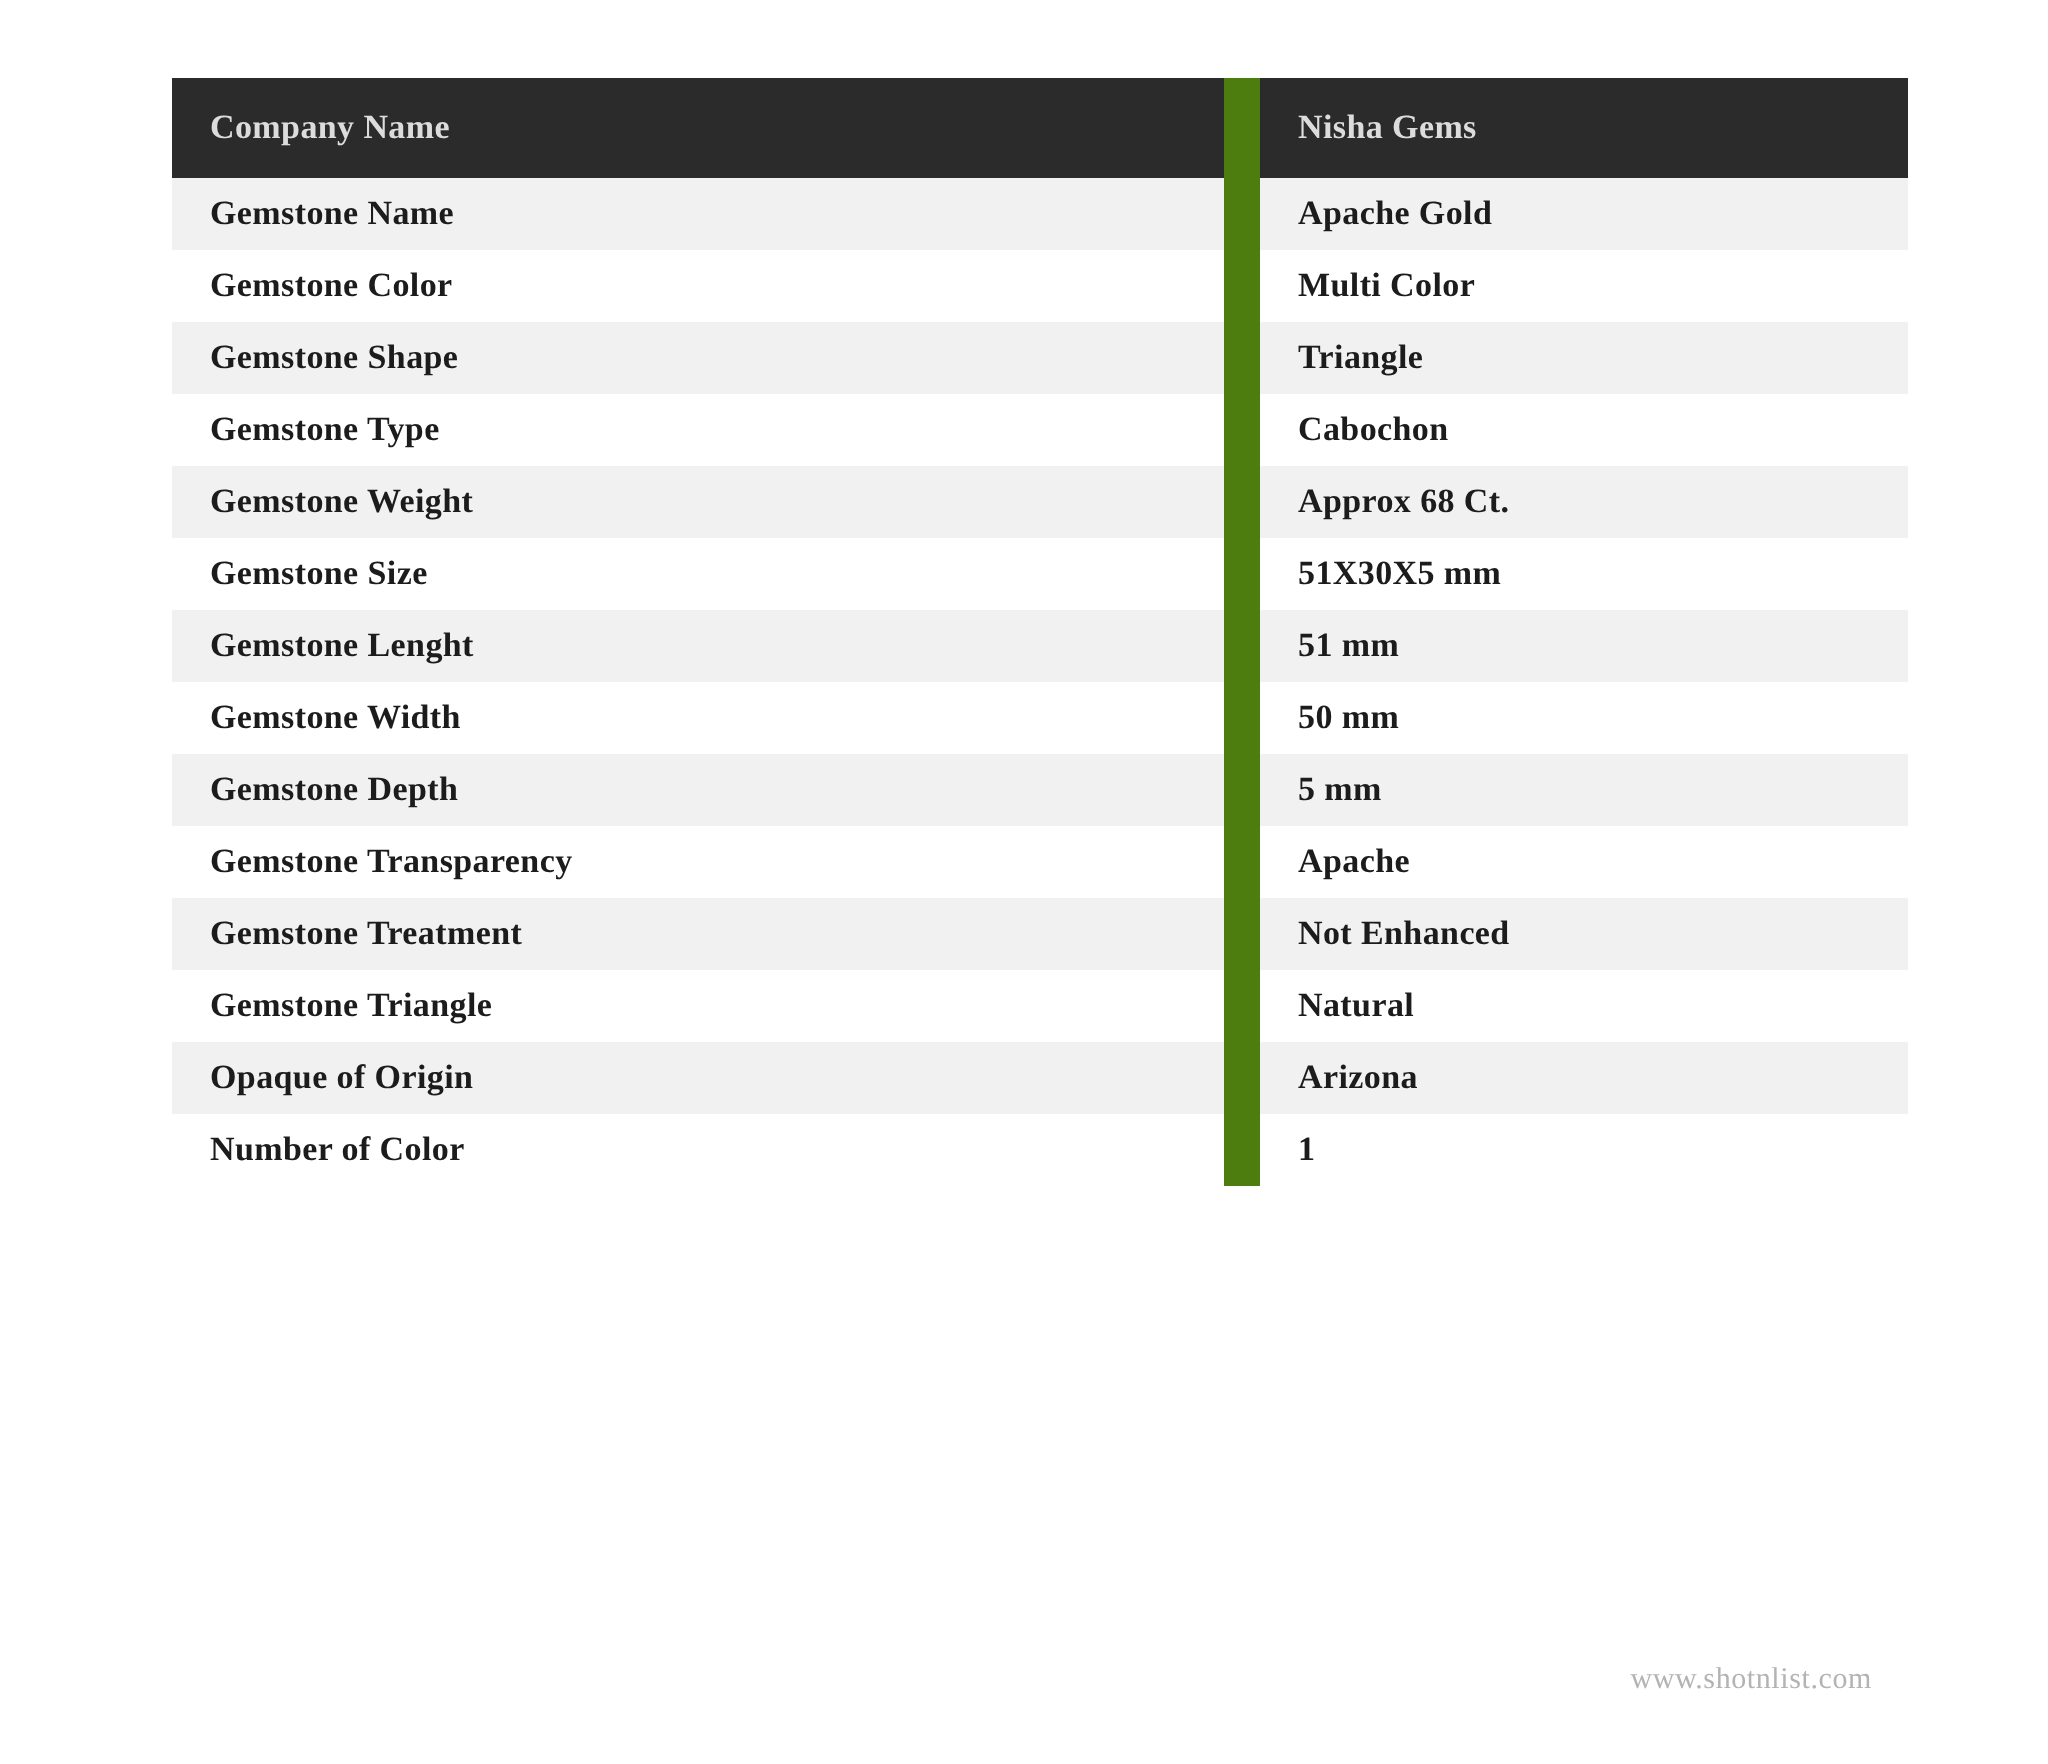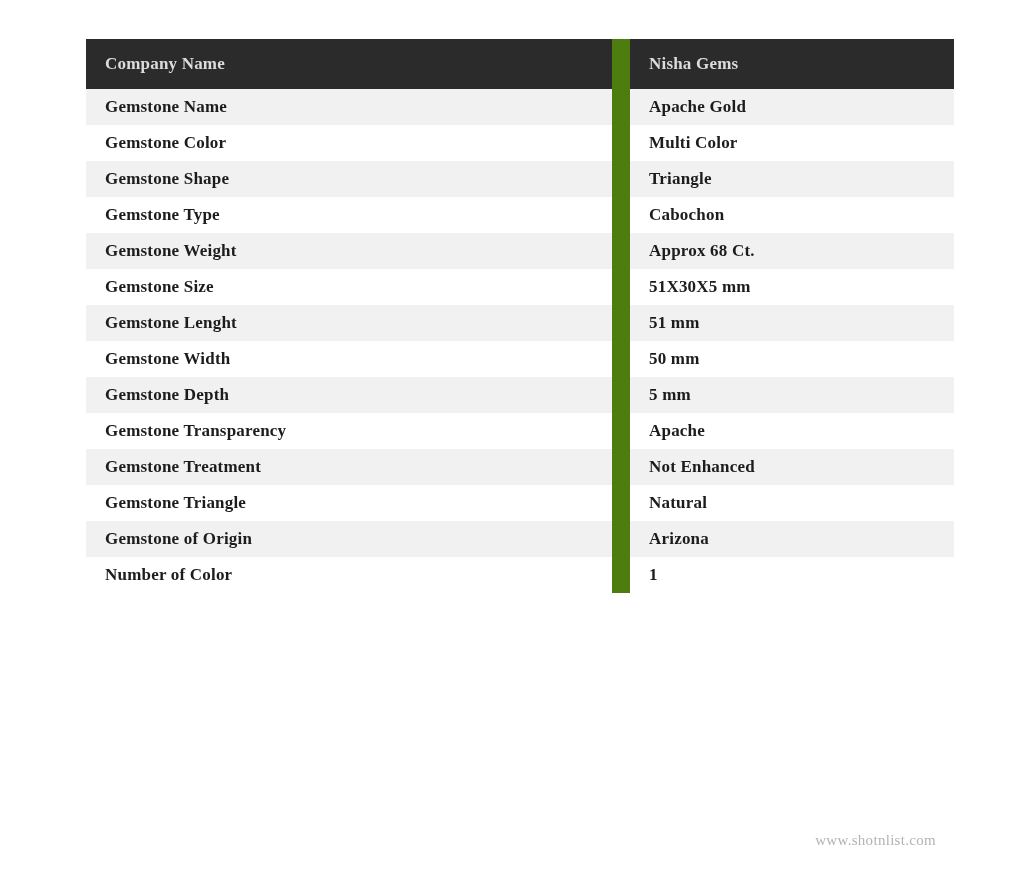--- a/index.html
+++ b/index.html
@@ -122,21 +122,21 @@
       <div class="cell">Gemstone Treatment</div>
       <div class="cell">Not Enhanced</div>
     </div>
 
     <div class="row even">
       <div class="cell">Gemstone Triangle</div>
       <div class="cell">Natural</div>
     </div>
 
     <div class="row odd">
-      <div class="cell">Gemstone of Origin</div>
+      <div class="cell">Opaque of Origin</div>
       <div class="cell">Arizona</div>
     </div>
 
     <div class="row even">
       <div class="cell">Number of Color</div>
       <div class="cell">1</div>
     </div>
 
   </div>
 

